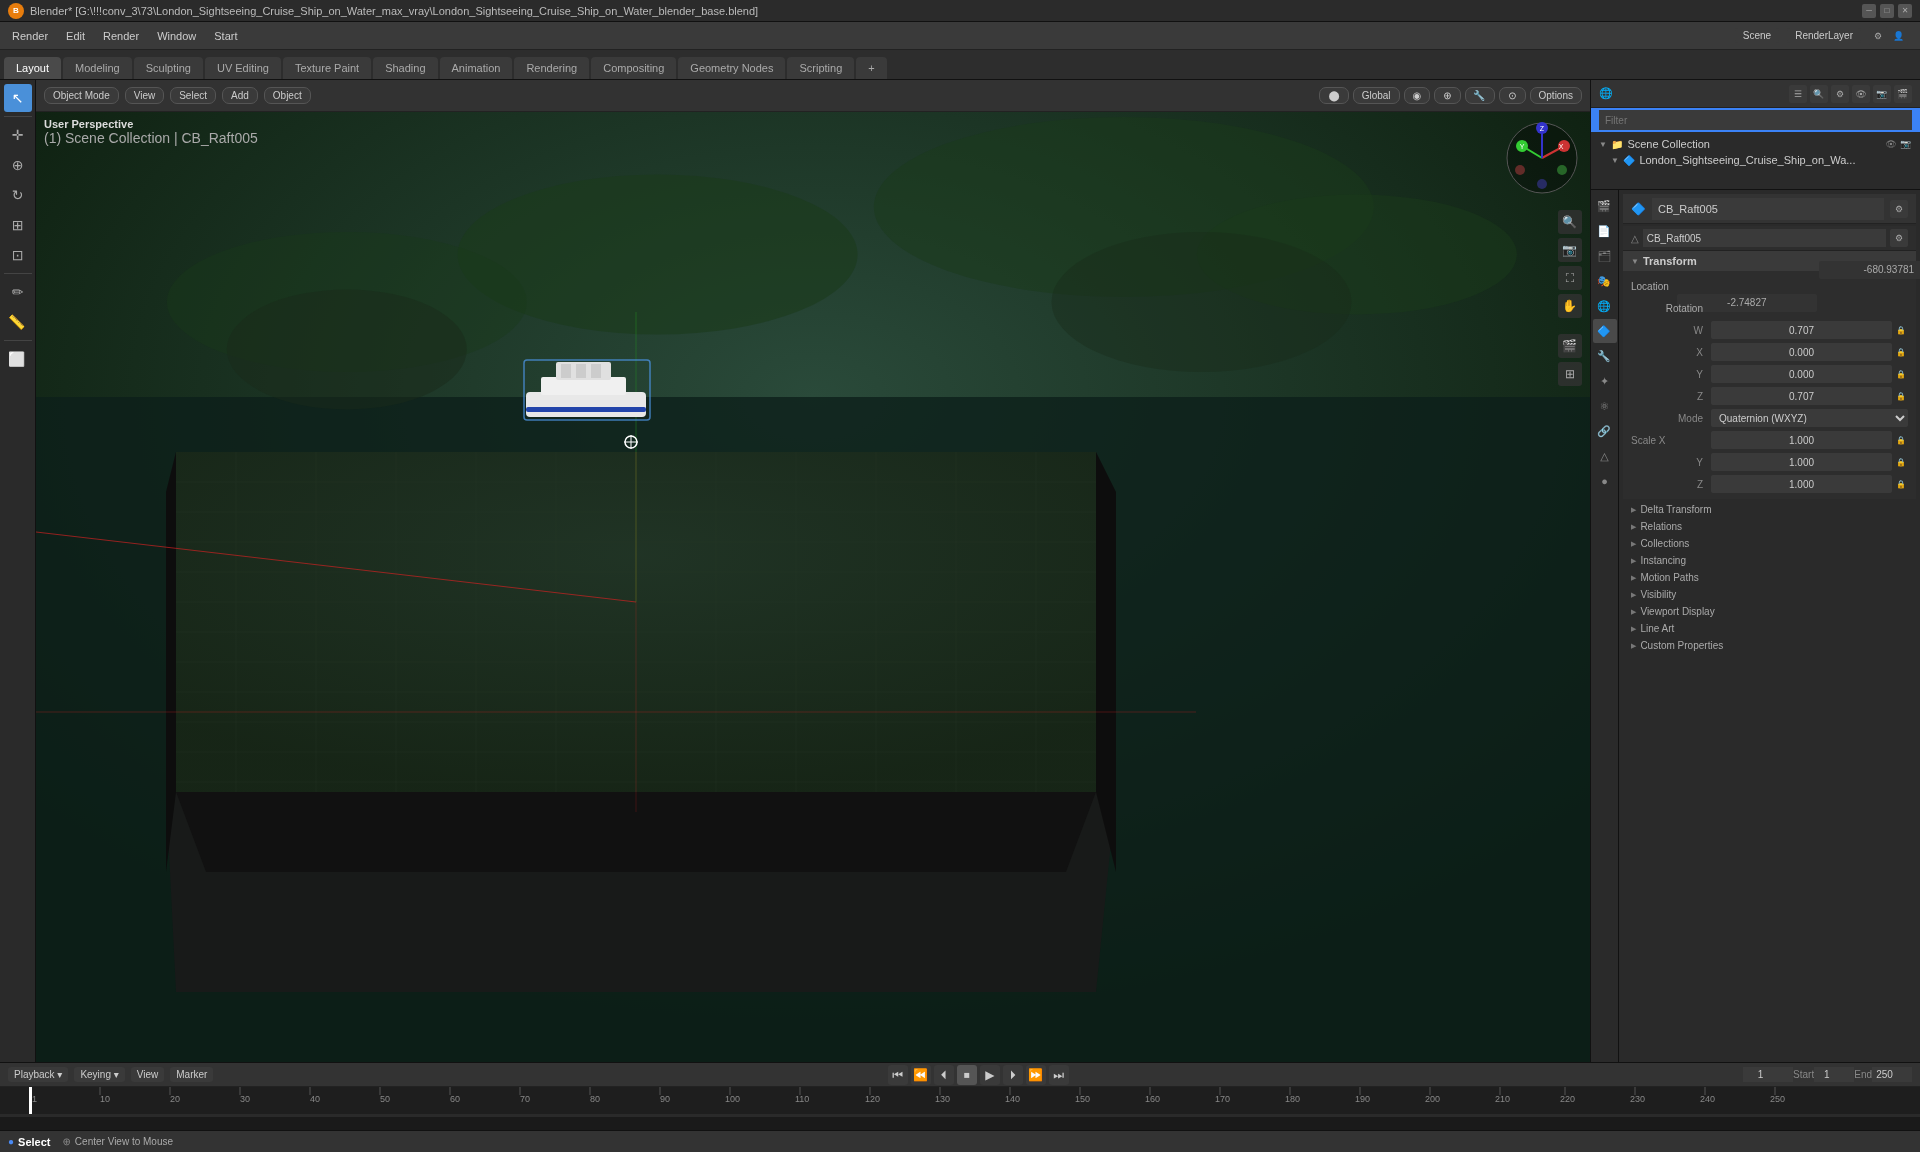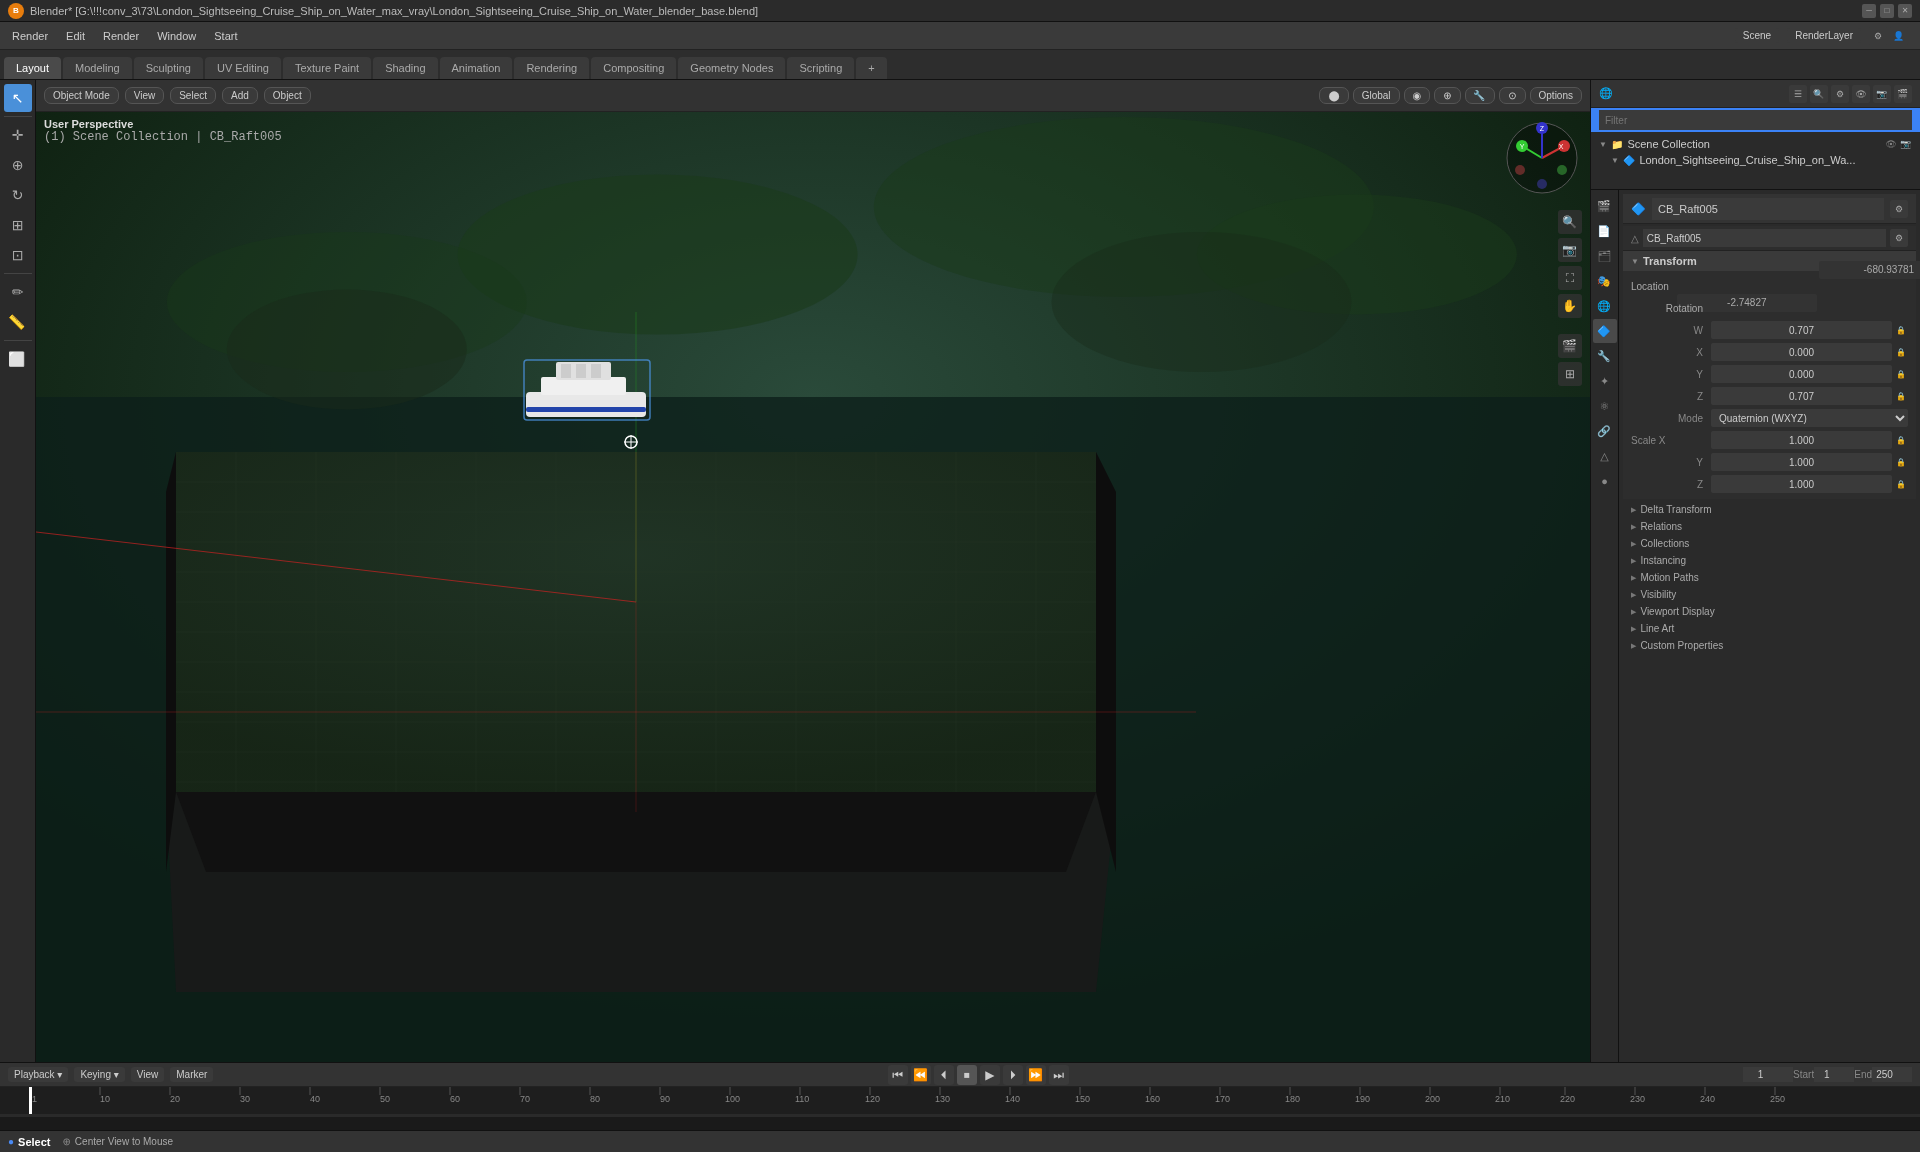--- a/index.html
+++ b/index.html
@@ -159,21 +159,21 @@
     
     #viewport-info {
       position: absolute;
       top: 38px;
       left: 8px;
       z-index: 10;
       color: #ccc;
       font-size: 11px;
     }
     #viewport-info .view-mode { font-weight: bold; color: #ddd; }
-    #viewport-info .collection-info { color: #aaa; font-size: 12px; font-family: Liberation Mono, monospace; }
+    #viewport-info .collection-info { color: #aaa; font-size: 14px; }
 
     
     #nav-gizmo {
       position: absolute;
       top: 38px;
       right: 8px;
       width: 80px;
       height: 80px;
       z-index: 10;
     }

